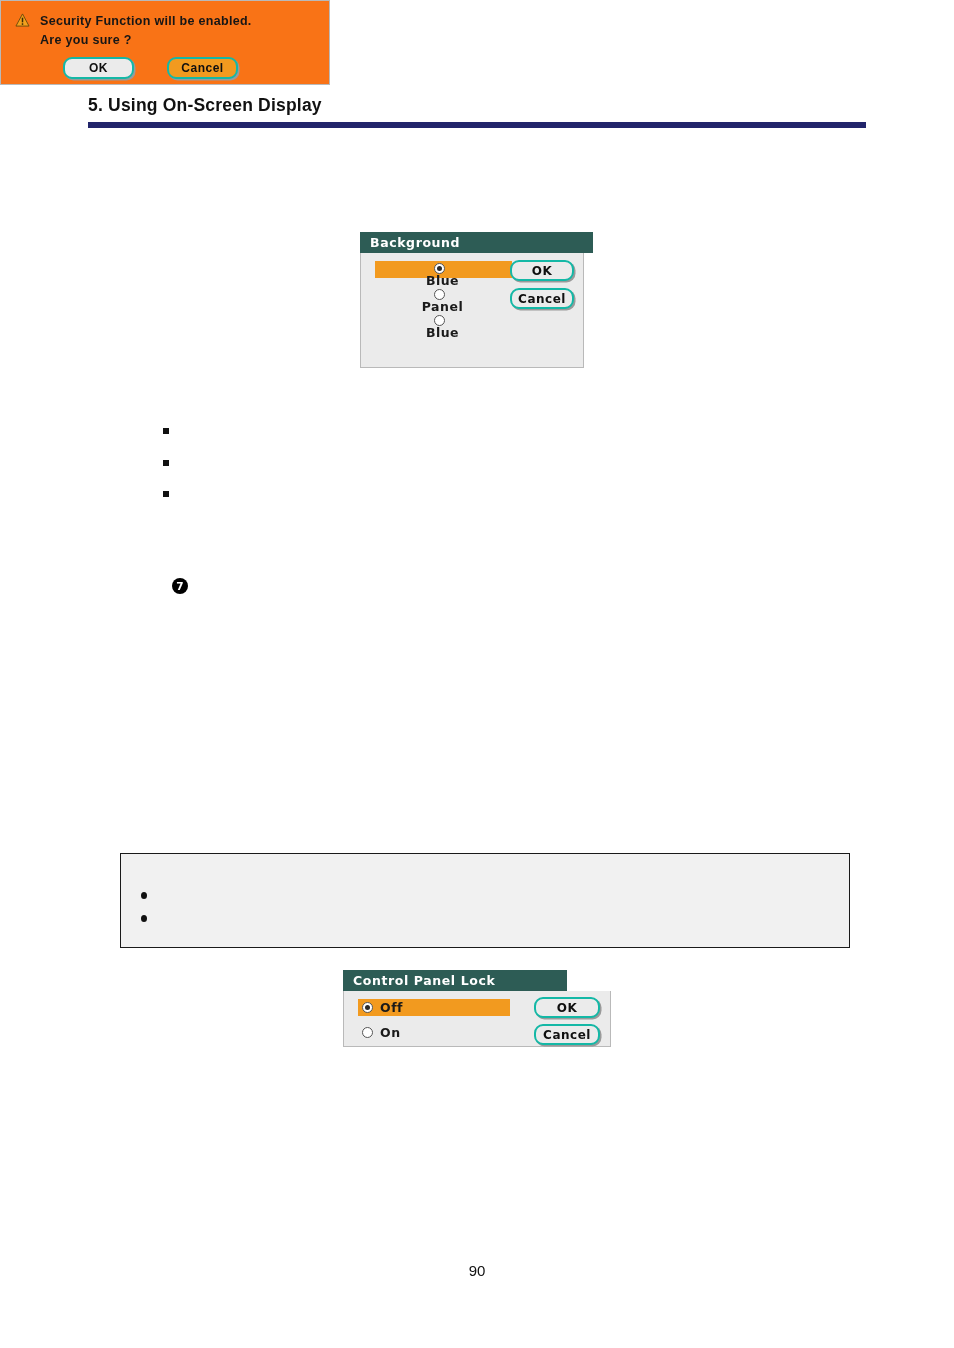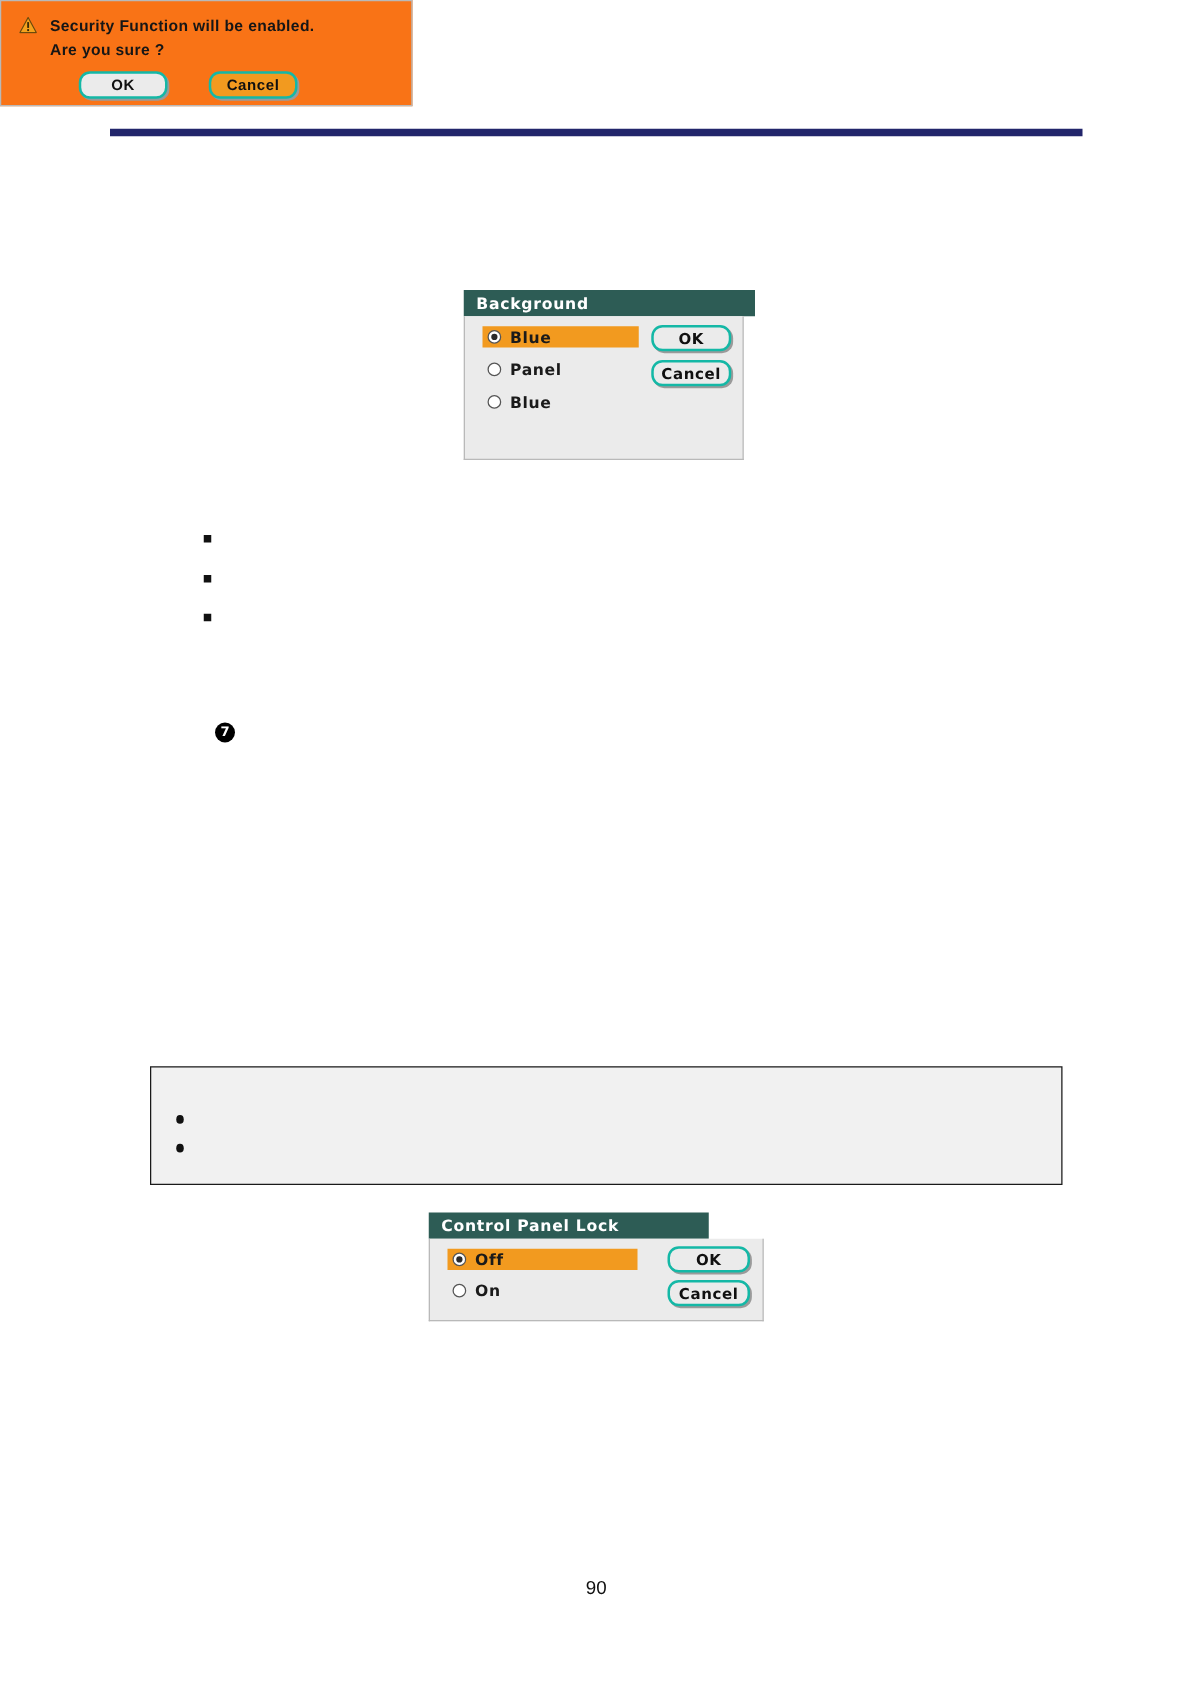--- a/index.html
+++ b/index.html
@@ -125,29 +125,29 @@
     align-items: center;
     justify-content: center;
     white-space: nowrap;
     box-shadow: 1.5px 1.5px 0 #9a9a9a;
   }
   .osd-button.accent {
     background: #f29a1f;
   }
 
   
-  #dlg-background { left: 360px; top: 232px; width: 233px; margin-left: 11px; }
+  #dlg-background { left: 360px; top: 232px; width: 233px; }
   #dlg-background .osd-titlebar { width: 233px; }
   #dlg-background .osd-body {
     width: 224px;
     height: 115px;
     padding: 8px 0 0 0;
   }
   #dlg-background .radio-item { margin-left: 14px; margin-bottom: 9px; }
-  #dlg-background .radio-fill { width: 125px; }
+  #dlg-background .radio-fill { width: 137px; flex-direction: column; }
   #dlg-background .btn-stack {
     position: absolute;
     right: 9px;
     top: 7px;
   }
   #dlg-background .osd-button { width: 64px; height: 21px; margin-bottom: 7px; }
 
   
   #dlg-security {
     left: 312px;
@@ -184,21 +184,21 @@
     margin-top: 7px;
     padding-left: 62px;
   }
   #security-buttons .osd-button { width: 71px; height: 22px; margin-right: 33px; }
 
   
   #dlg-cpl { left: 343px; top: 970px; width: 268px; }
   #dlg-cpl .osd-titlebar { width: 224px; }
   #dlg-cpl .osd-body {
     width: 268px;
-    height: 66px;
+    height: 56px;
     padding: 8px 0 0 0;
   }
   #dlg-cpl .radio-item { margin-left: 14px; margin-bottom: 8px; }
   #dlg-cpl .radio-fill { width: 152px; }
   #dlg-cpl .btn-stack {
     position: absolute;
     right: 10px;
     top: 6px;
   }
   #dlg-cpl .osd-button { width: 66px; height: 21px; margin-bottom: 6px; }
@@ -256,20 +256,21 @@
     text-align: center;
     font-size: 15px;
     font-weight: normal;
     color: #111111;
   }
 </style>
 </head>
 <body>
 
 <div id="page-header">
+  <div id="header-title">5. Using On-Screen Display</div>
   <div id="header-rule"></div>
 </div>
 
 <div class="osd-dialog" id="dlg-background">
   <div class="osd-titlebar">Background</div>
   <div class="osd-body">
 
     <div class="radio-item selected">
       <div class="radio-fill">
         <span class="radio-mark checked"></span>

